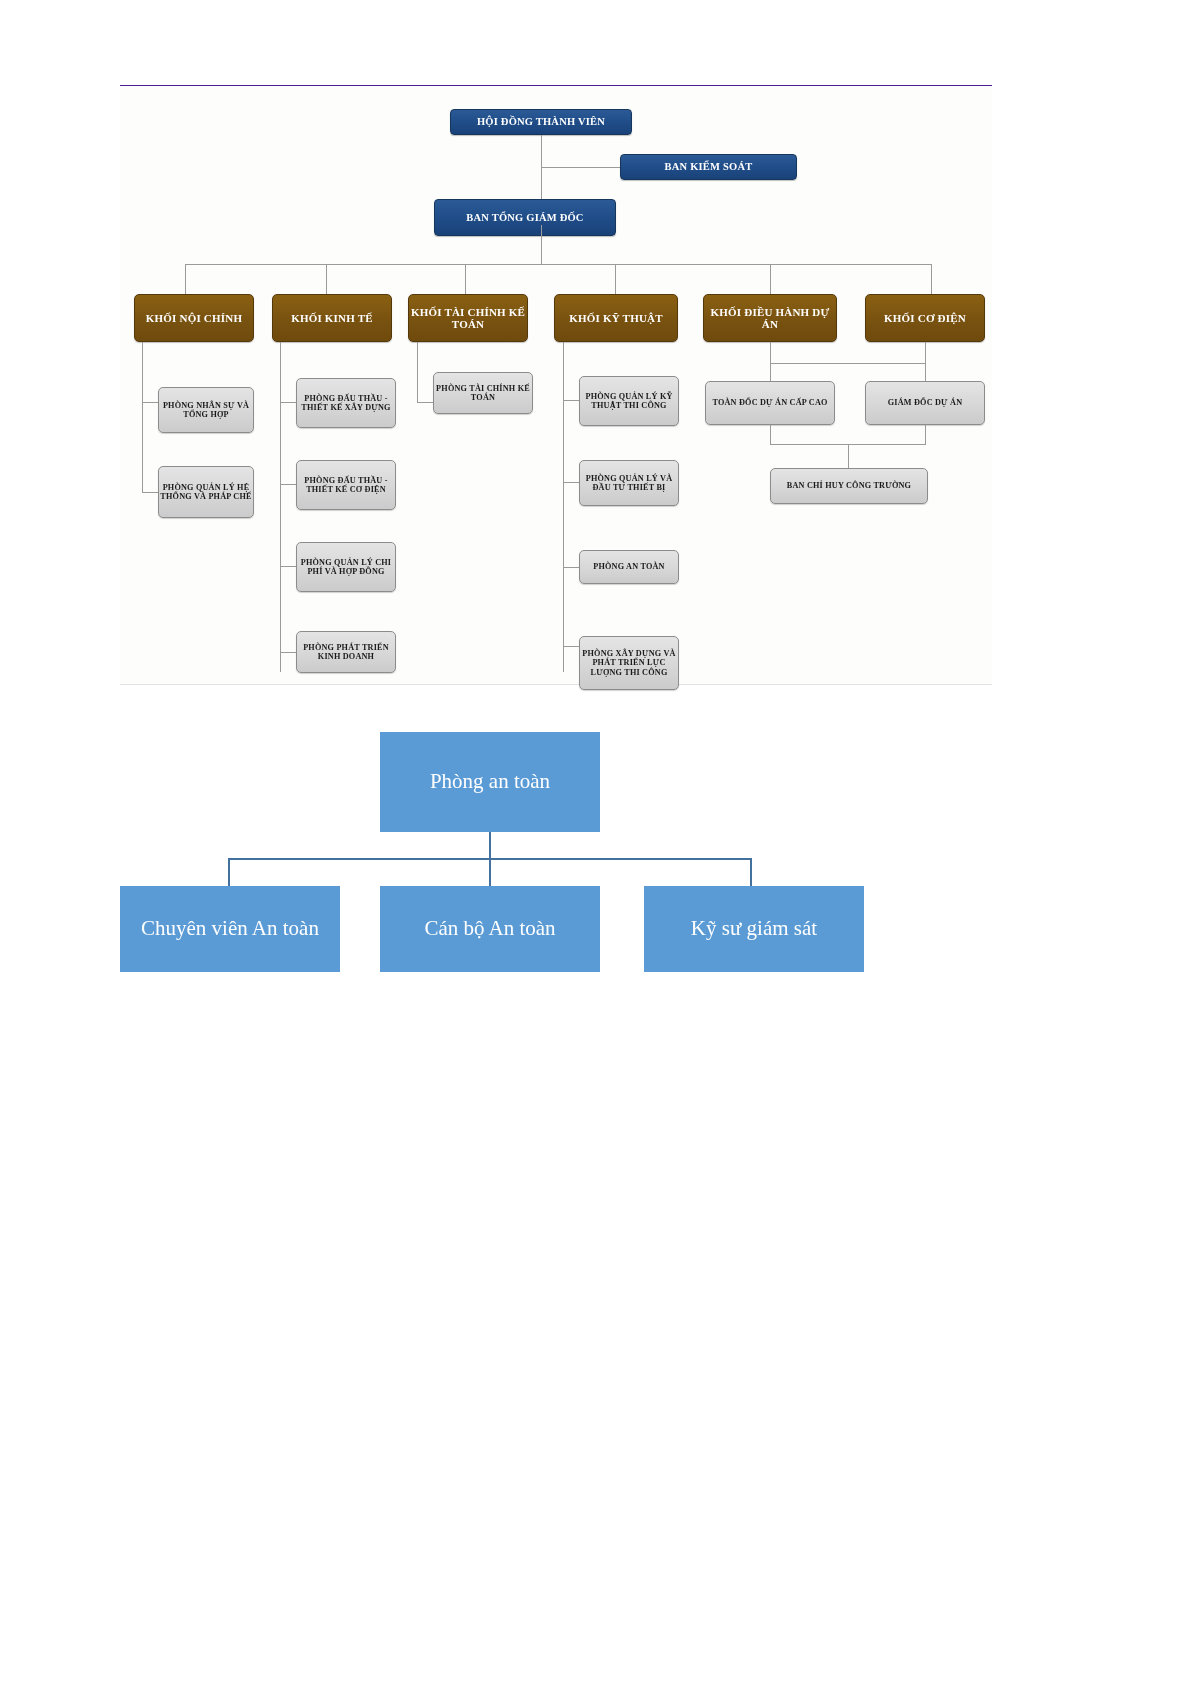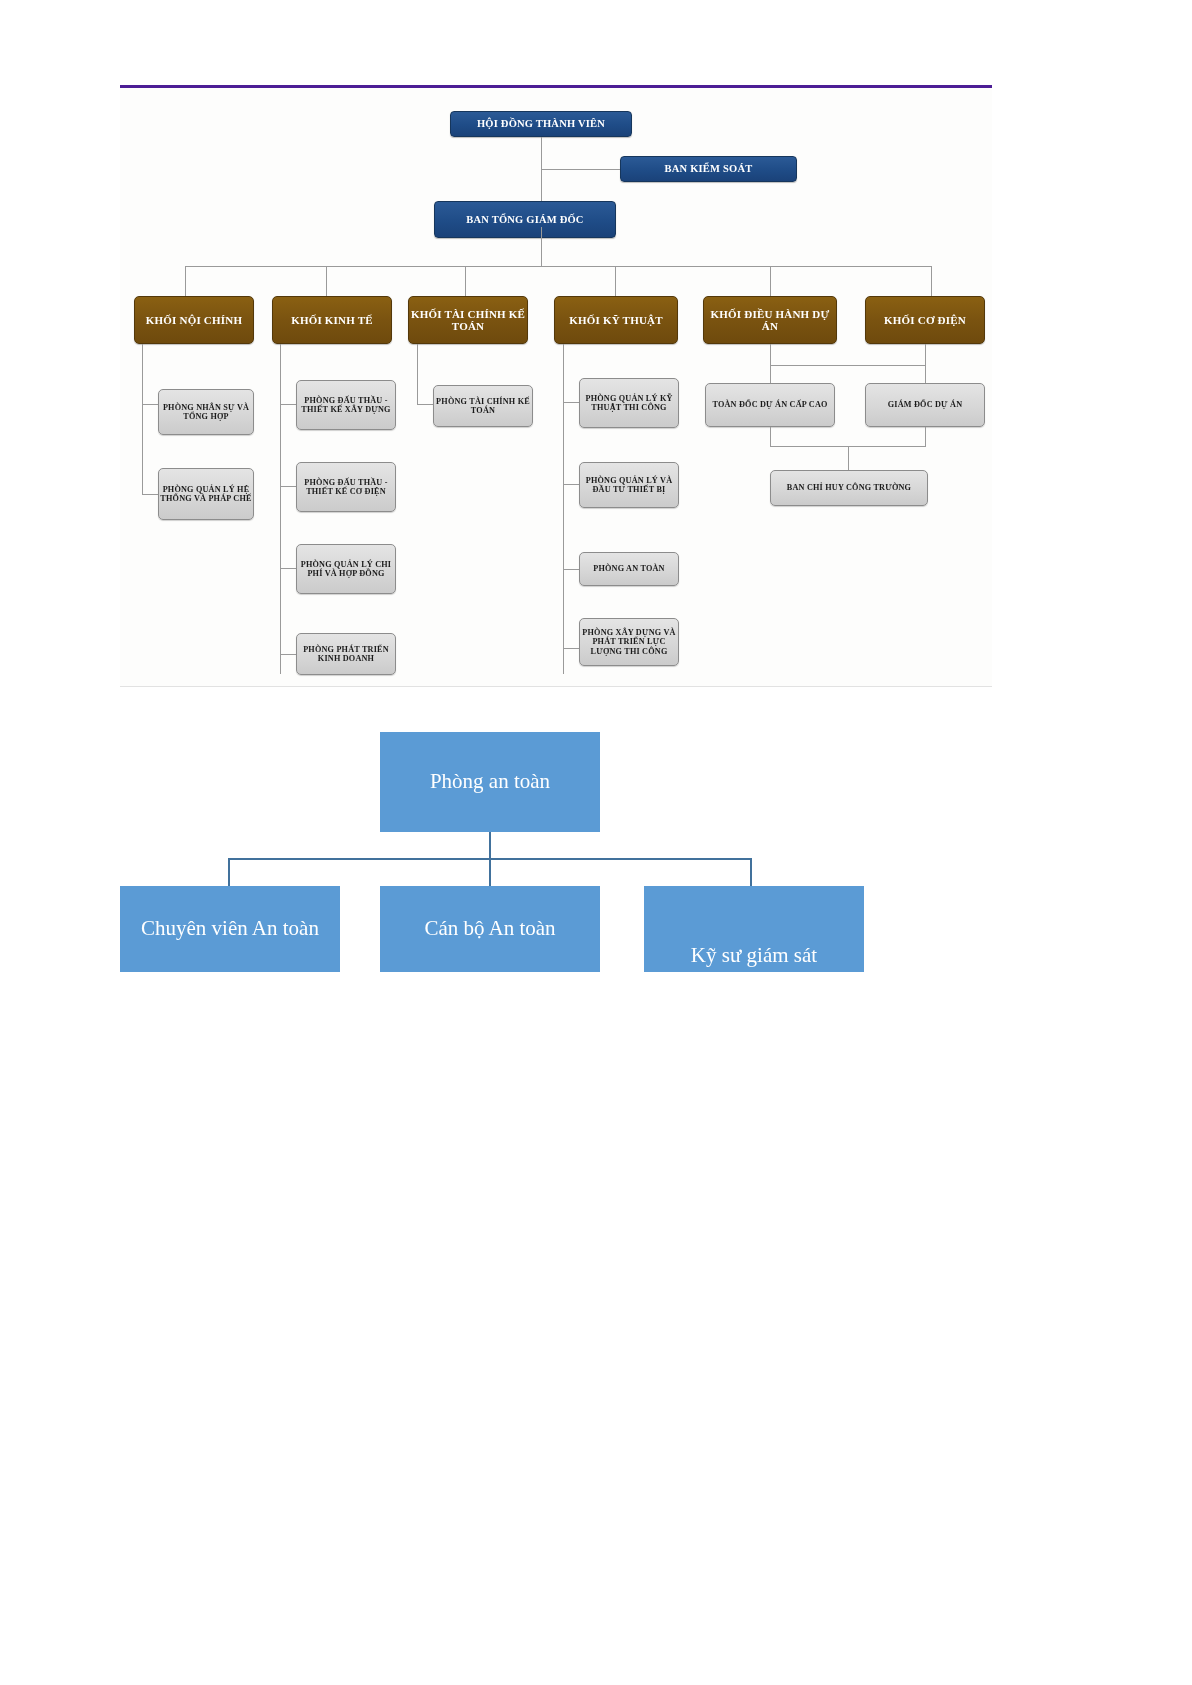--- a/index.html
+++ b/index.html
@@ -11,21 +11,21 @@
     position:relative;
     overflow:hidden;
   }
 
   
   #org-chart{
     position:absolute;
     left:120px; top:85px;
     width:872px; height:598px;
     background:#fdfdfc;
-    border-top:3px solid #4c1d95;
+    border-top:1px solid #4c1d95;
     border-bottom:1px solid #e2e2e2;
   }
 
   .node{
     position:absolute;
     box-sizing:border-box;
     display:flex;
     align-items:center;
     justify-content:center;
     text-align:center;
@@ -163,40 +163,40 @@
   <div class="node n-gray" style="left:176px;top:456px;width:100px;height:50px;">
     <span>PHÒNG QUẢN LÝ CHI PHÍ VÀ HỢP ĐỒNG</span>
   </div>
   <div class="node n-gray" style="left:176px;top:545px;width:100px;height:42px;">
     <span>PHÒNG PHÁT TRIỂN KINH DOANH</span>
   </div>
 
   <div class="ln lnv" style="left:297px;top:256px;height:60px;"></div>
   <div class="ln lnh" style="left:297px;top:316px;width:16px;"></div>
 
-  <div class="node n-gray" style="left:313px;top:297px;width:100px;height:42px;">
+  <div class="node n-gray" style="left:313px;top:286px;width:100px;height:42px;">
     <span>PHÒNG TÀI CHÍNH KẾ TOÁN</span>
   </div>
 
   <div class="ln lnv" style="left:443px;top:256px;height:330px;"></div>
   <div class="ln lnh" style="left:443px;top:314px;width:16px;"></div>
   <div class="ln lnh" style="left:443px;top:396px;width:16px;"></div>
   <div class="ln lnh" style="left:443px;top:481px;width:16px;"></div>
   <div class="ln lnh" style="left:443px;top:560px;width:16px;"></div>
 
   <div class="node n-gray" style="left:459px;top:290px;width:100px;height:50px;">
     <span>PHÒNG QUẢN LÝ KỸ THUẬT THI CÔNG</span>
   </div>
   <div class="node n-gray" style="left:459px;top:374px;width:100px;height:46px;">
     <span>PHÒNG QUẢN LÝ VÀ ĐẦU TƯ THIẾT BỊ</span>
   </div>
   <div class="node n-gray" style="left:459px;top:464px;width:100px;height:34px;">
     <span>PHÒNG AN TOÀN</span>
   </div>
-  <div class="node n-gray" style="left:459px;top:530px;width:100px;height:48px;">
+  <div class="node n-gray" style="left:459px;top:550px;width:100px;height:54px;">
     <span>PHÒNG XÂY DỰNG VÀ PHÁT TRIỂN LỰC LƯỢNG THI CÔNG</span>
   </div>
 
   <div class="ln lnv" style="left:650px;top:256px;height:22px;"></div>
   <div class="ln lnv" style="left:805px;top:256px;height:22px;"></div>
   <div class="ln lnh" style="left:650px;top:277px;width:156px;"></div>
   <div class="ln lnv" style="left:650px;top:277px;height:18px;"></div>
   <div class="ln lnv" style="left:805px;top:277px;height:18px;"></div>
 
   <div class="node n-gray" style="left:585px;top:295px;width:130px;height:44px;">
@@ -227,16 +227,16 @@
   <div class="s-ln s-lnv" style="left:108px;top:148px;height:28px;"></div>
   <div class="s-ln s-lnv" style="left:369px;top:148px;height:28px;"></div>
   <div class="s-ln s-lnh" style="left:630px;top:148px;width:2px;height:28px;"></div>
 
   <div class="s-node" style="left:0px;top:176px;width:220px;height:86px;">
     <span>Chuyên viên An toàn</span>
   </div>
   <div class="s-node" style="left:260px;top:176px;width:220px;height:86px;">
     <span>Cán bộ An toàn</span>
   </div>
-  <div class="s-node" style="left:524px;top:176px;width:220px;height:86px;align-items:flex-end;">
+  <div class="s-node" style="left:524px;top:176px;width:220px;height:86px;">
     <span>Kỹ sư giám sát</span>
   </div>
 </div>
 
 </body></html>

